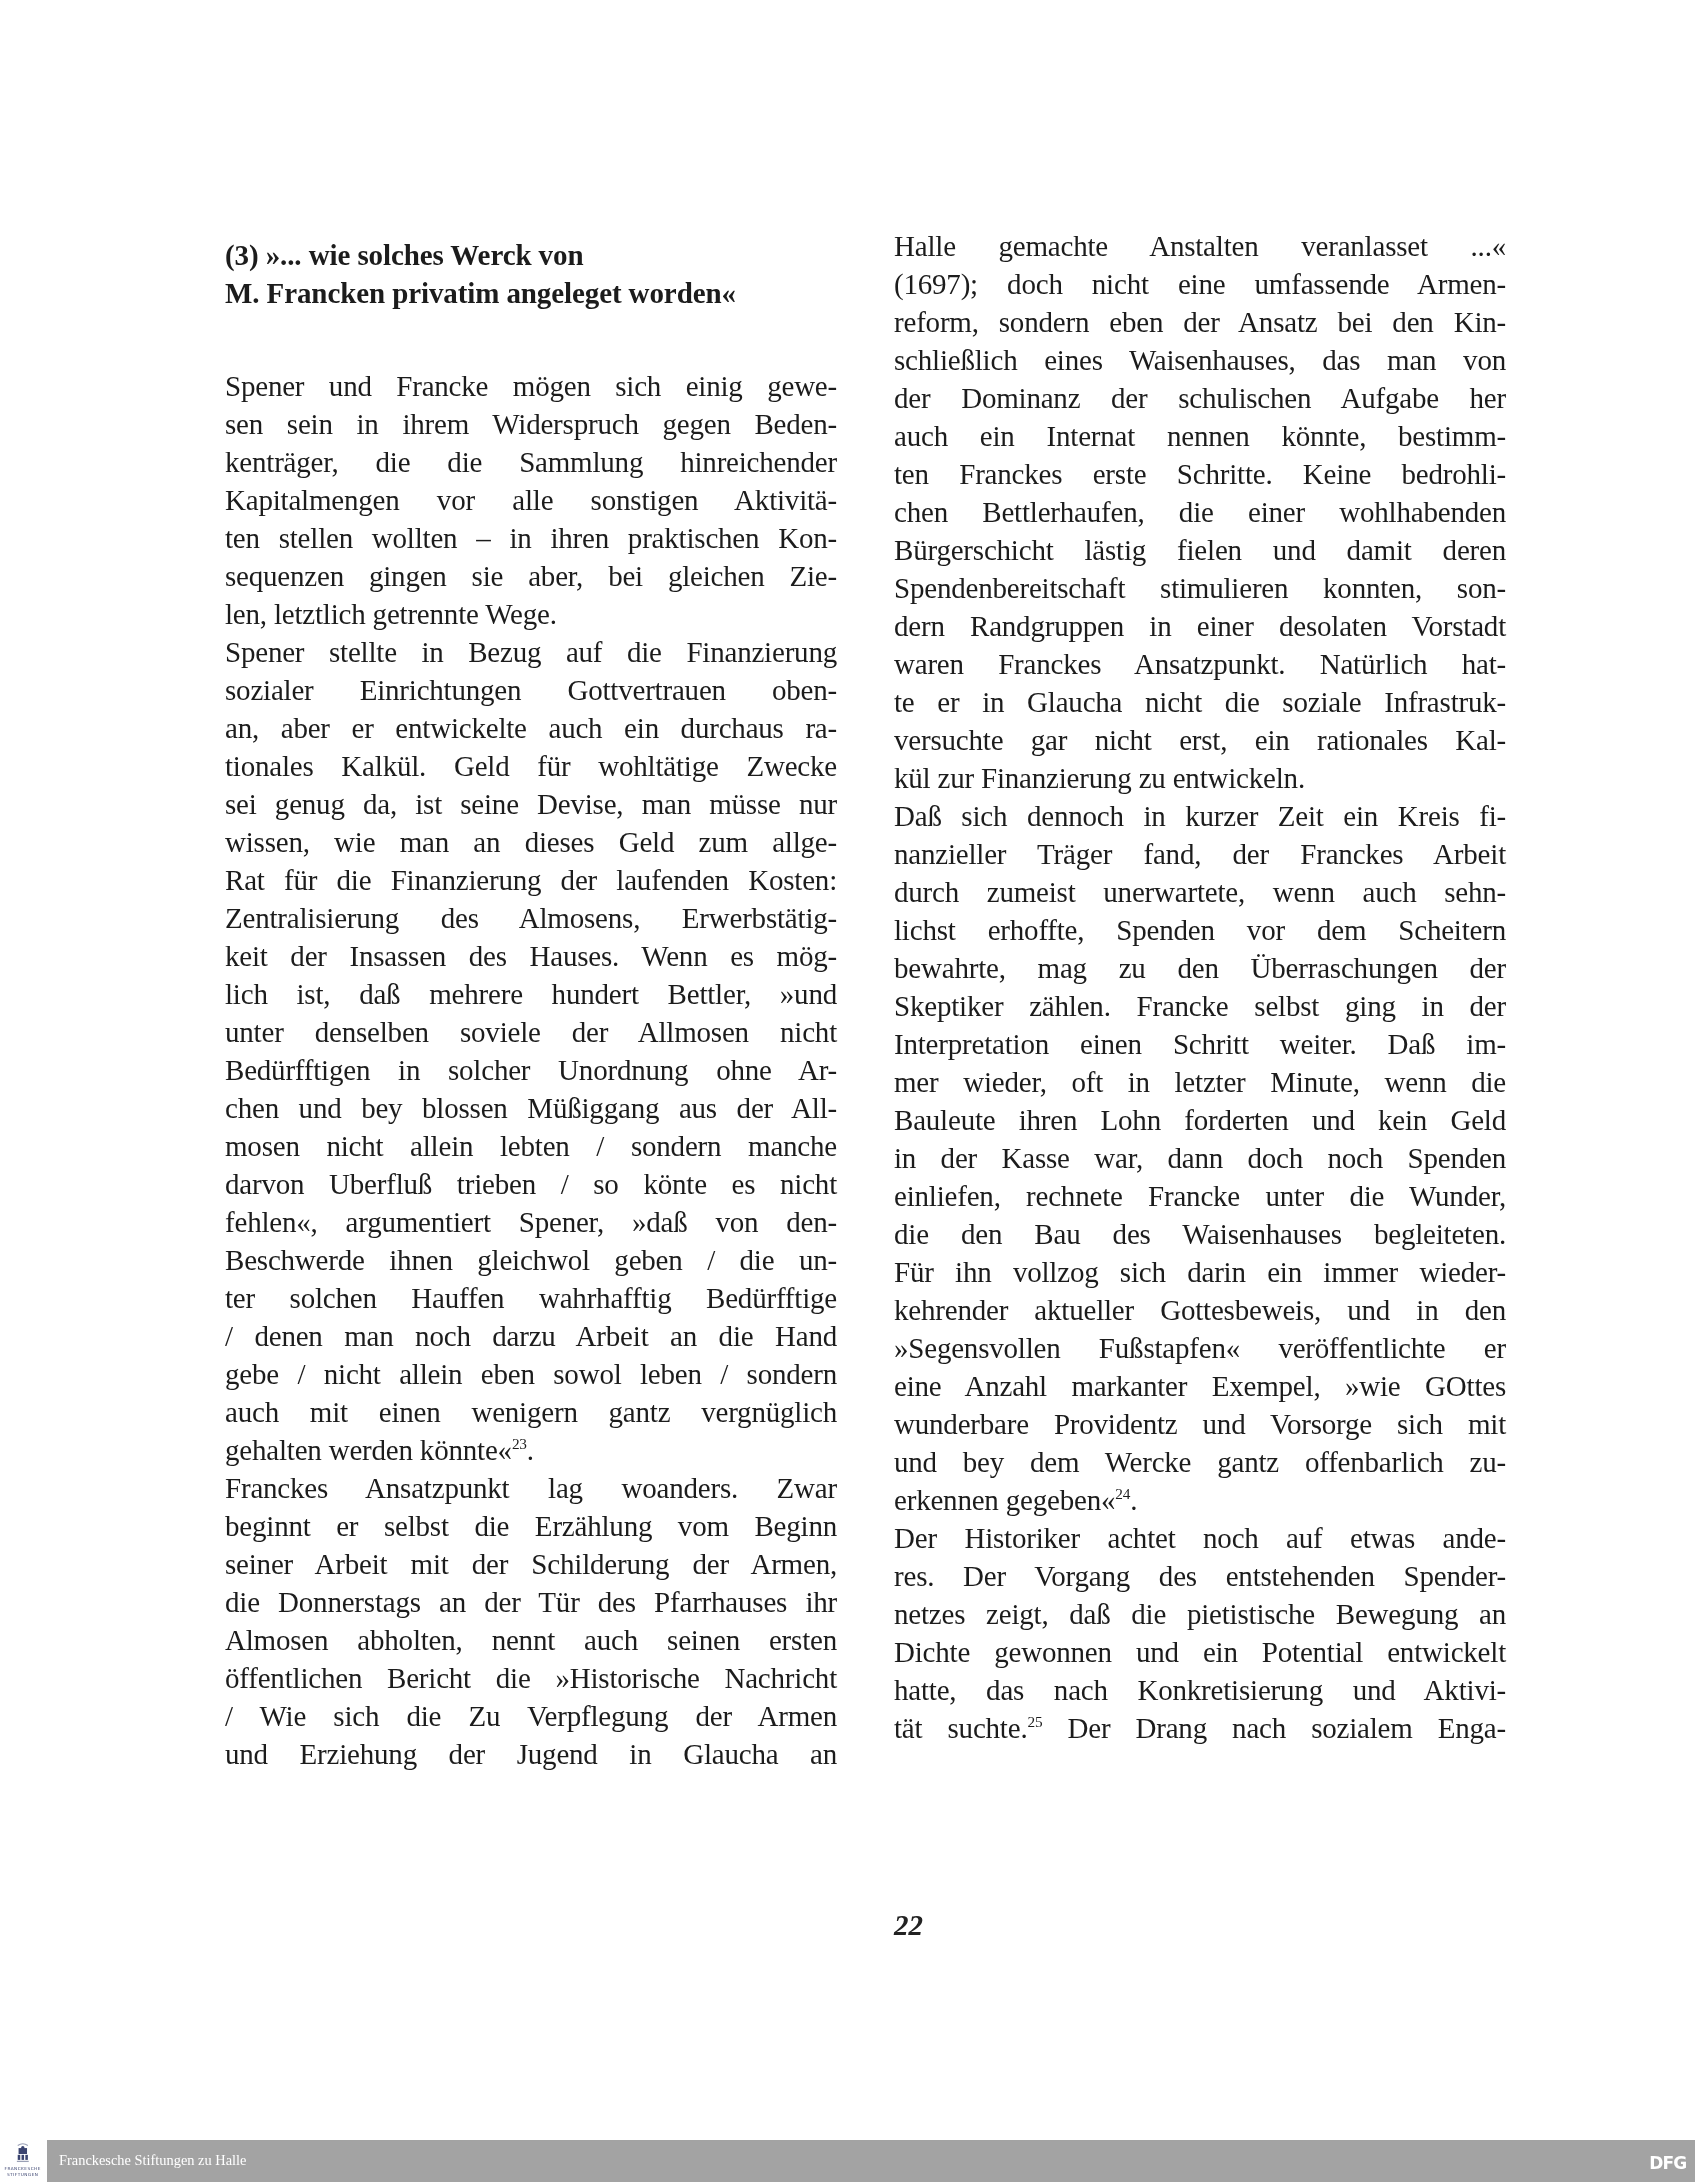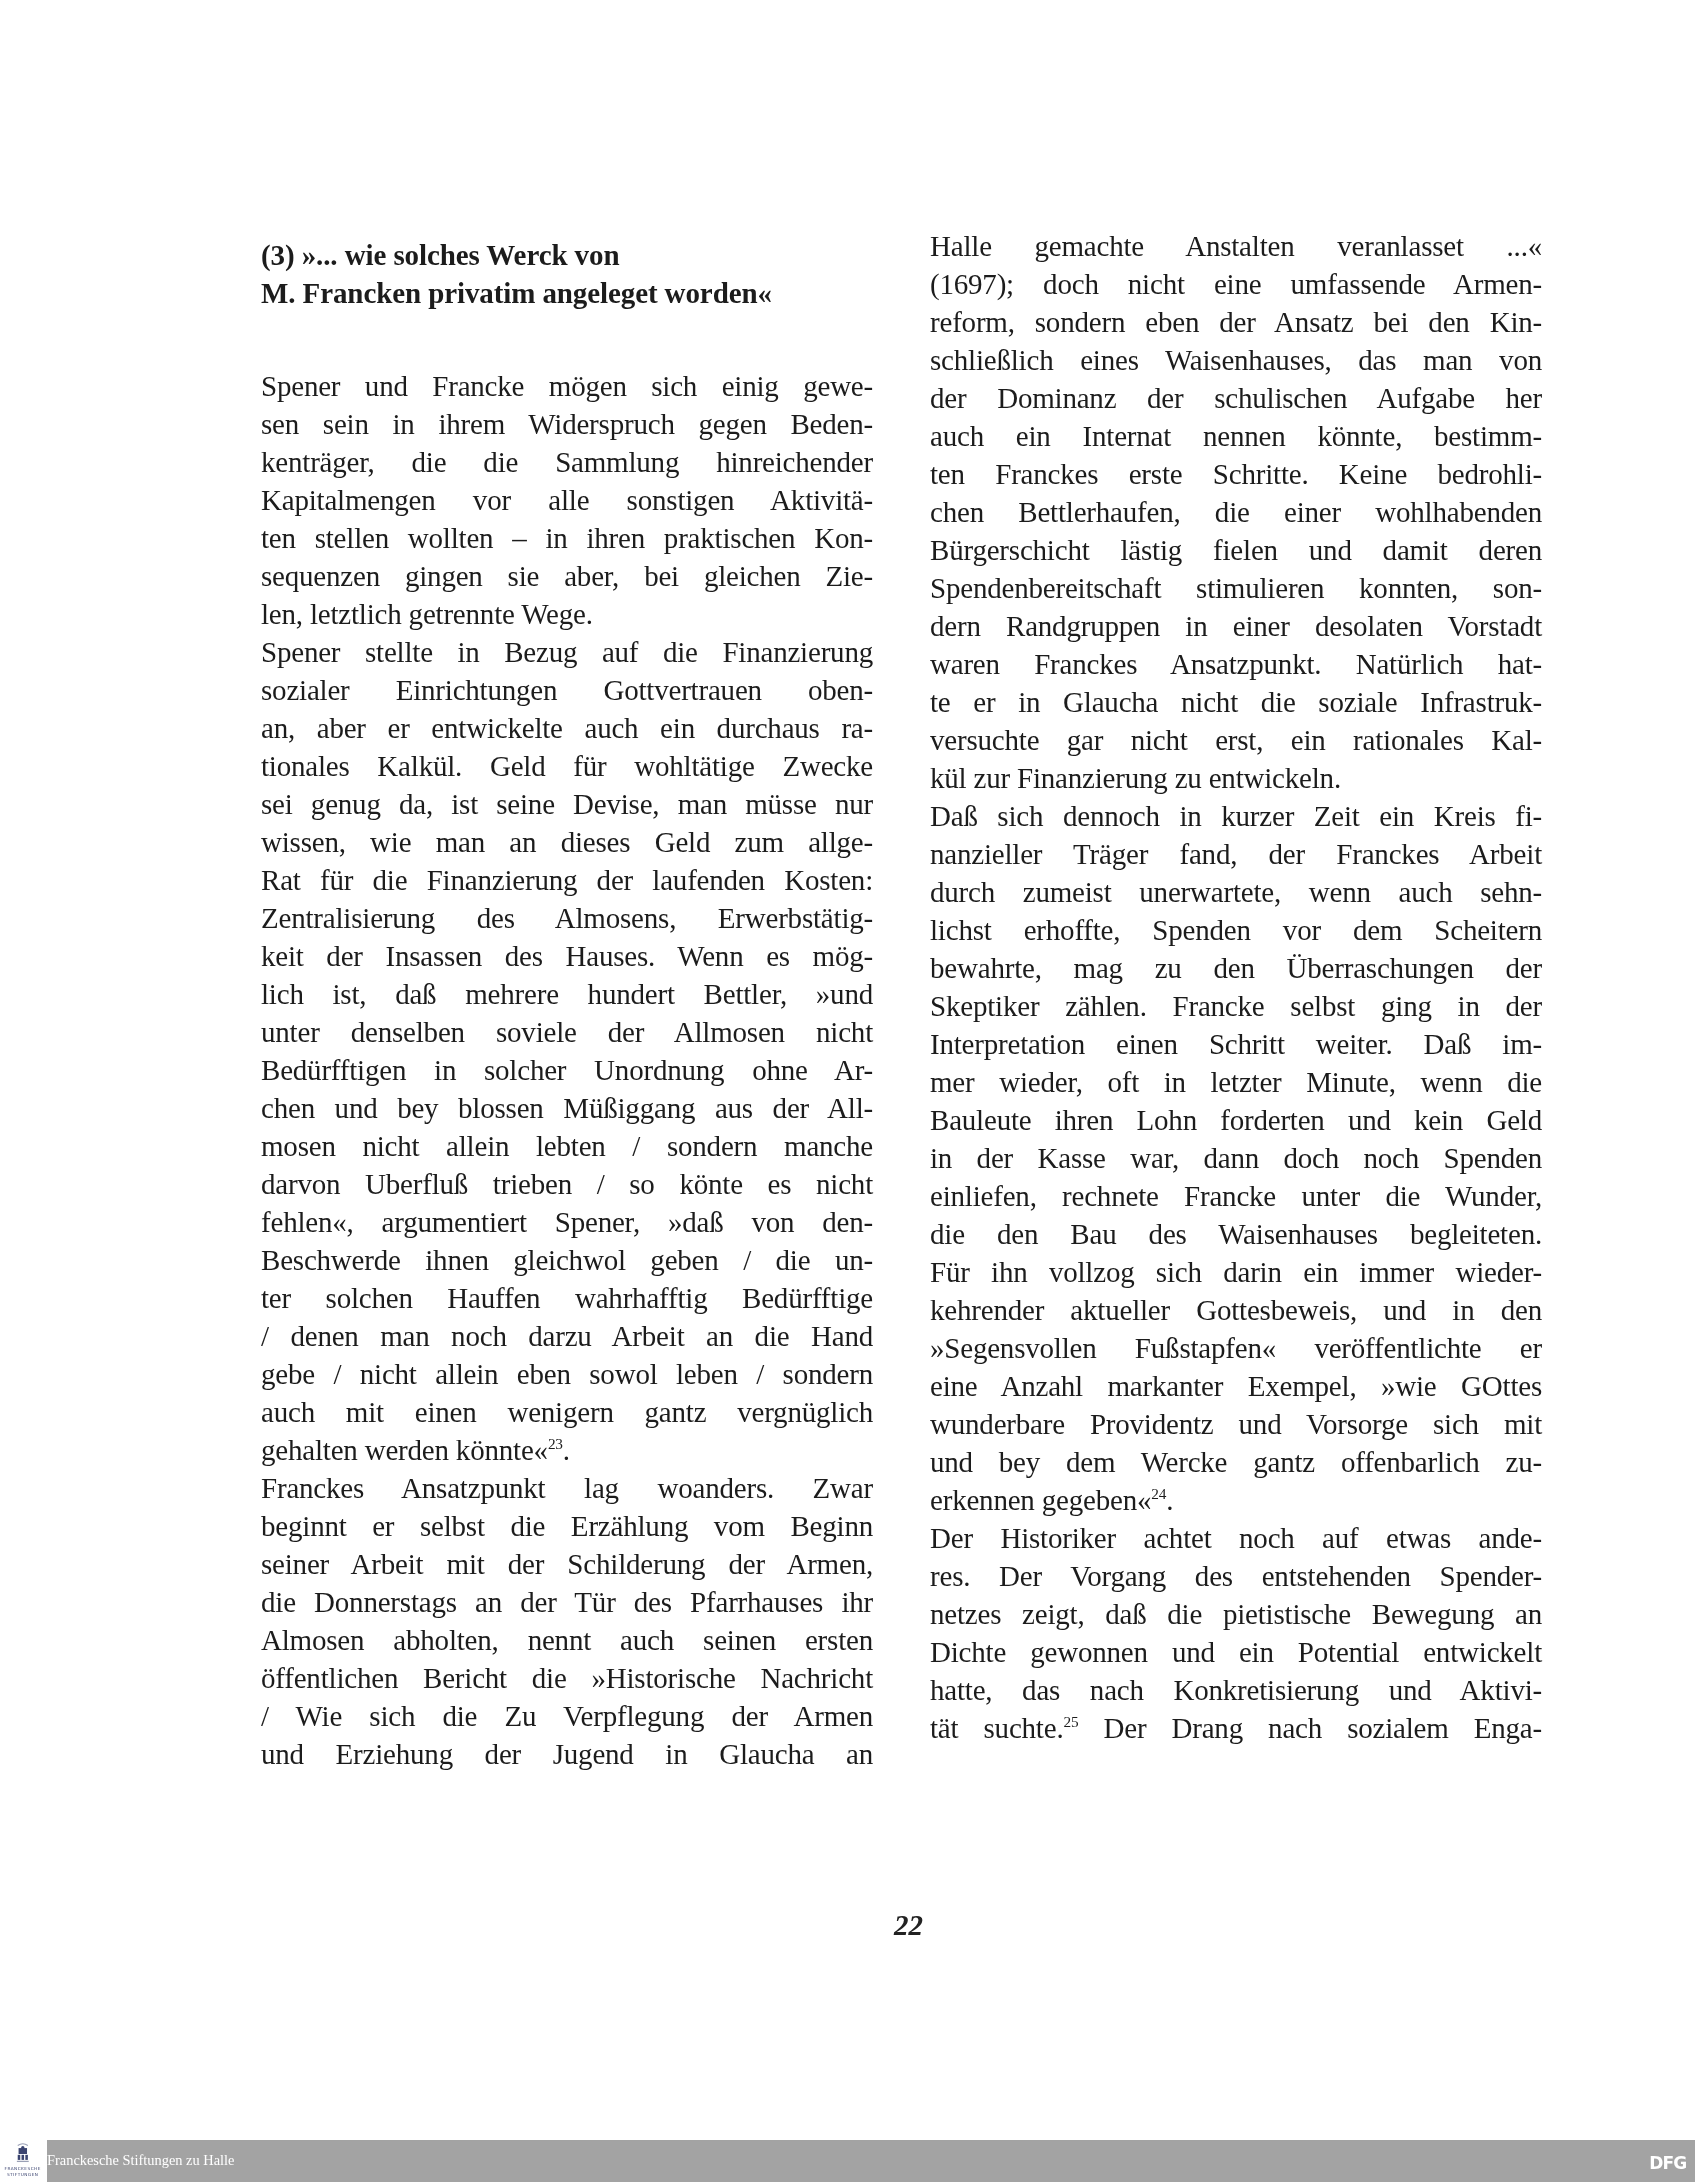--- a/index.html
+++ b/index.html
@@ -12,21 +12,20 @@
     font-family: "Liberation Serif", "DejaVu Serif", serif;
     color: #1c1c1c;
   }
   .page { position: absolute; left: 0; top: 0; width: 1695px; height: 2119px; }
   .column {
     position: absolute;
     width: 612px;
     font-size: 29px;
     line-height: 38px;
     letter-spacing: -0.2px;
-    margin-left: 36px;
   }
   .col-left { left: 225px; top: 236px; }
   .col-right { left: 894px; top: 227px; }
   .line {
     display: block;
     white-space: nowrap;
     text-align: justify;
     text-align-last: justify;
     height: 38px;
     transform-origin: left center;
@@ -82,21 +81,21 @@
   .logo-caption.c1 { top: 26px; }
   .logo-caption.c2 { top: 32px; }
   .footer-bar {
     position: absolute;
     left: 47px; top: 0;
     width: 1648px; height: 42px;
     background: #a3a3a3;
   }
   .footer-title {
     position: absolute;
-    left: 0; top: 12px;
+    left: 12px; top: 12px;
     font-family: "Liberation Serif", serif;
     font-size: 14.4px;
     color: #ffffff;
   }
   .dfg-logo {
     position: absolute;
     right: 8.5px; top: 12.7px;
     font-family: "DejaVu Sans", sans-serif;
     font-weight: bold;
     font-size: 17px;

